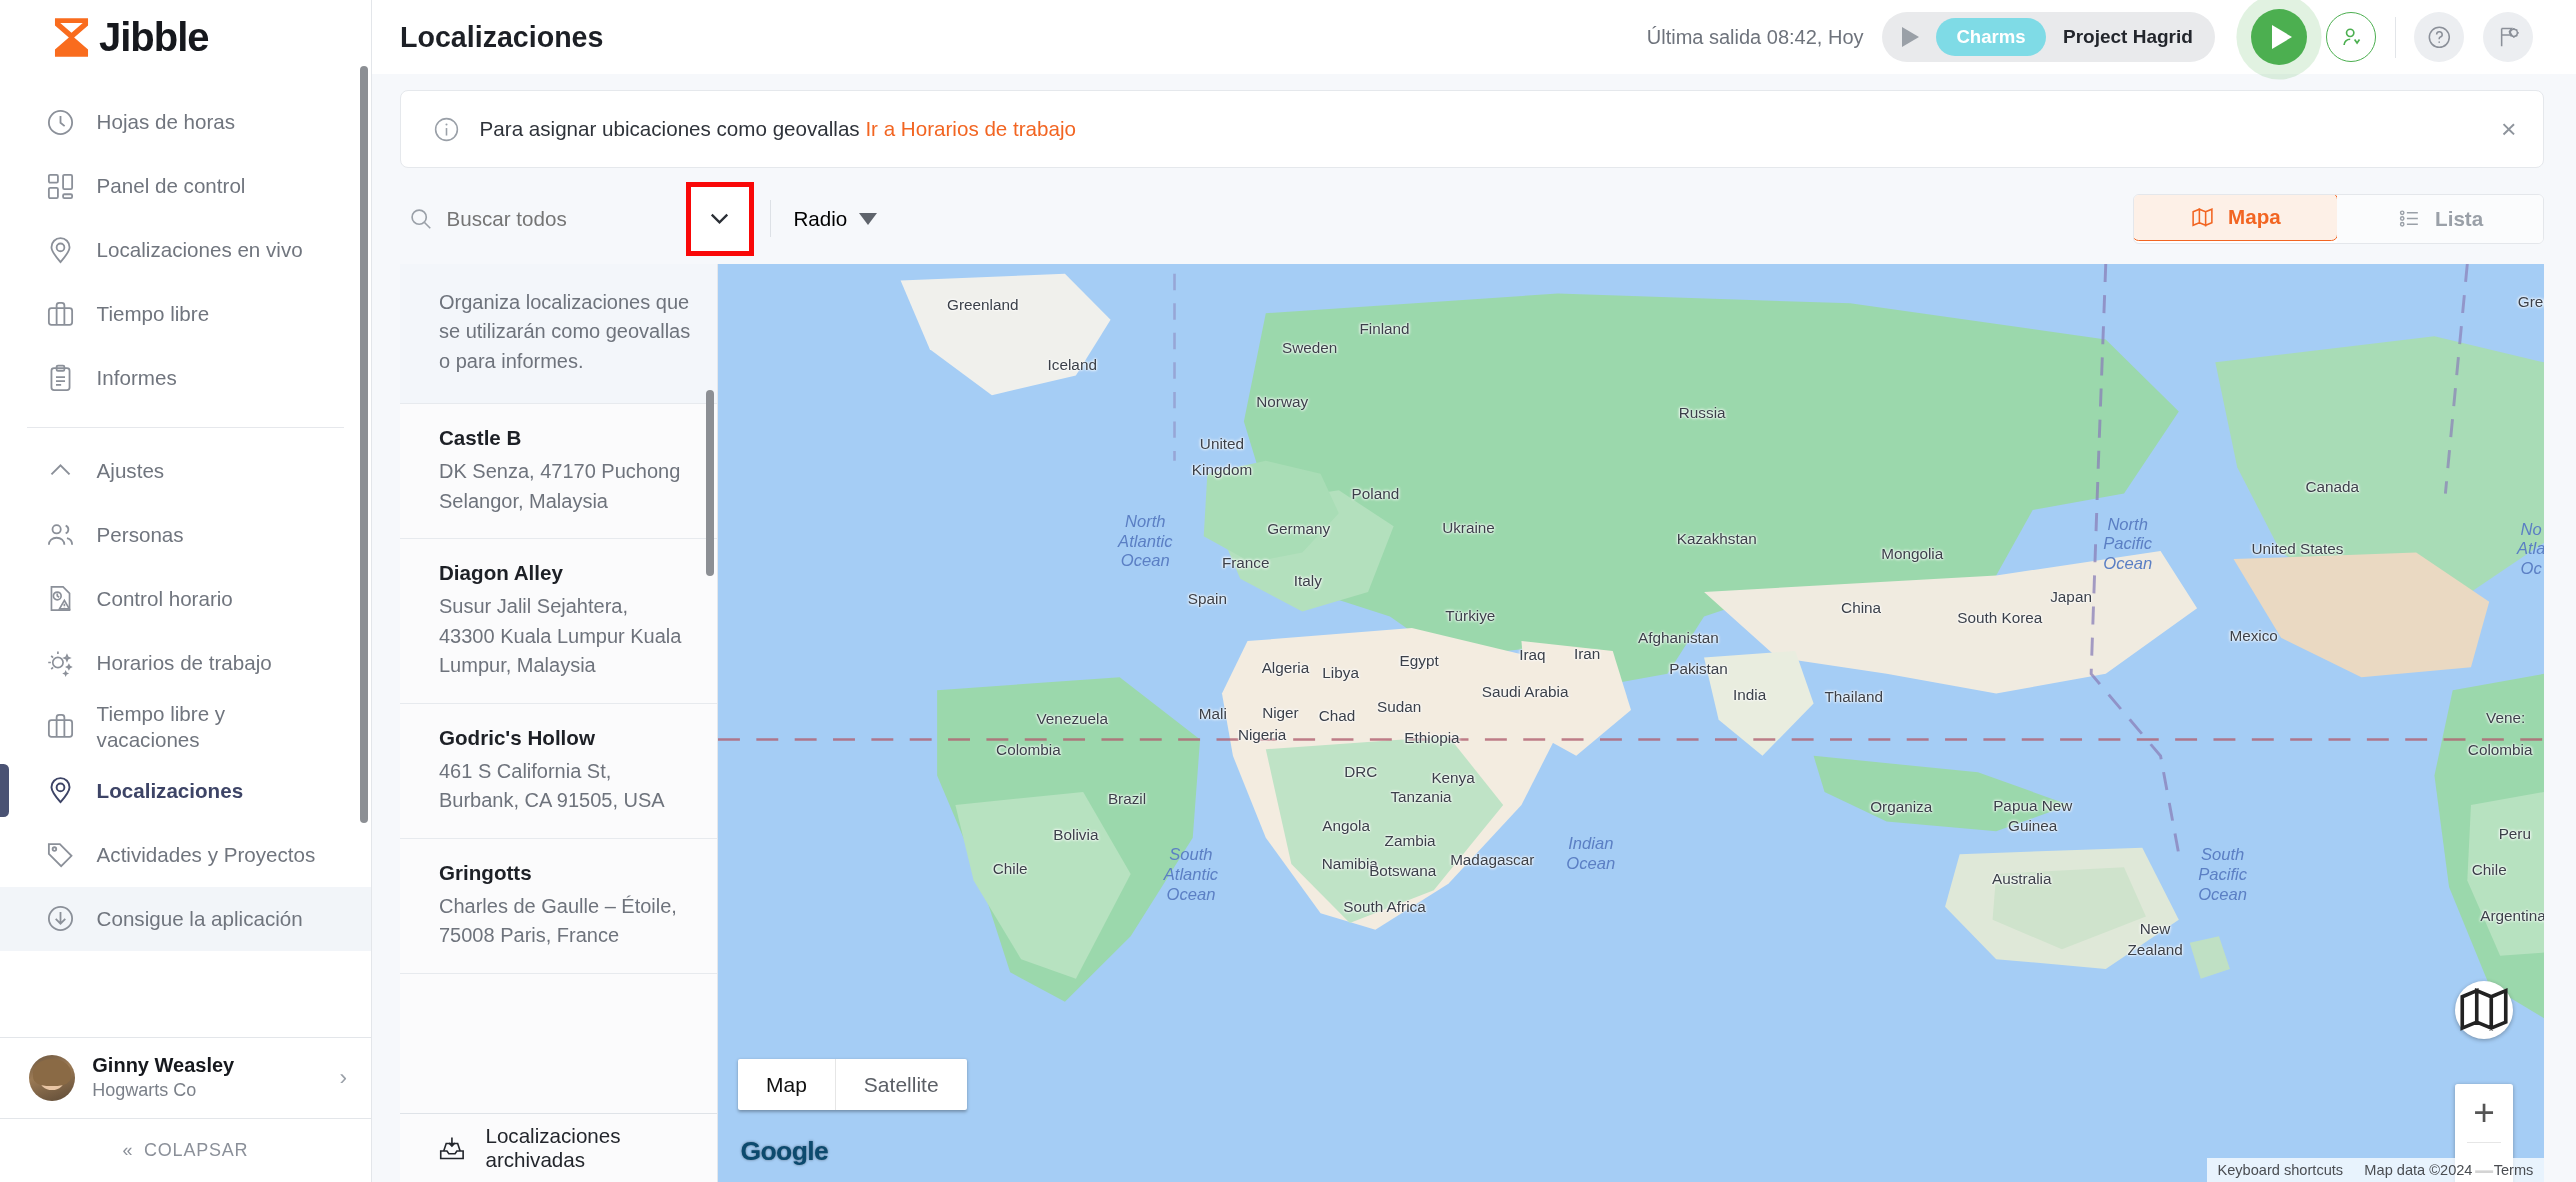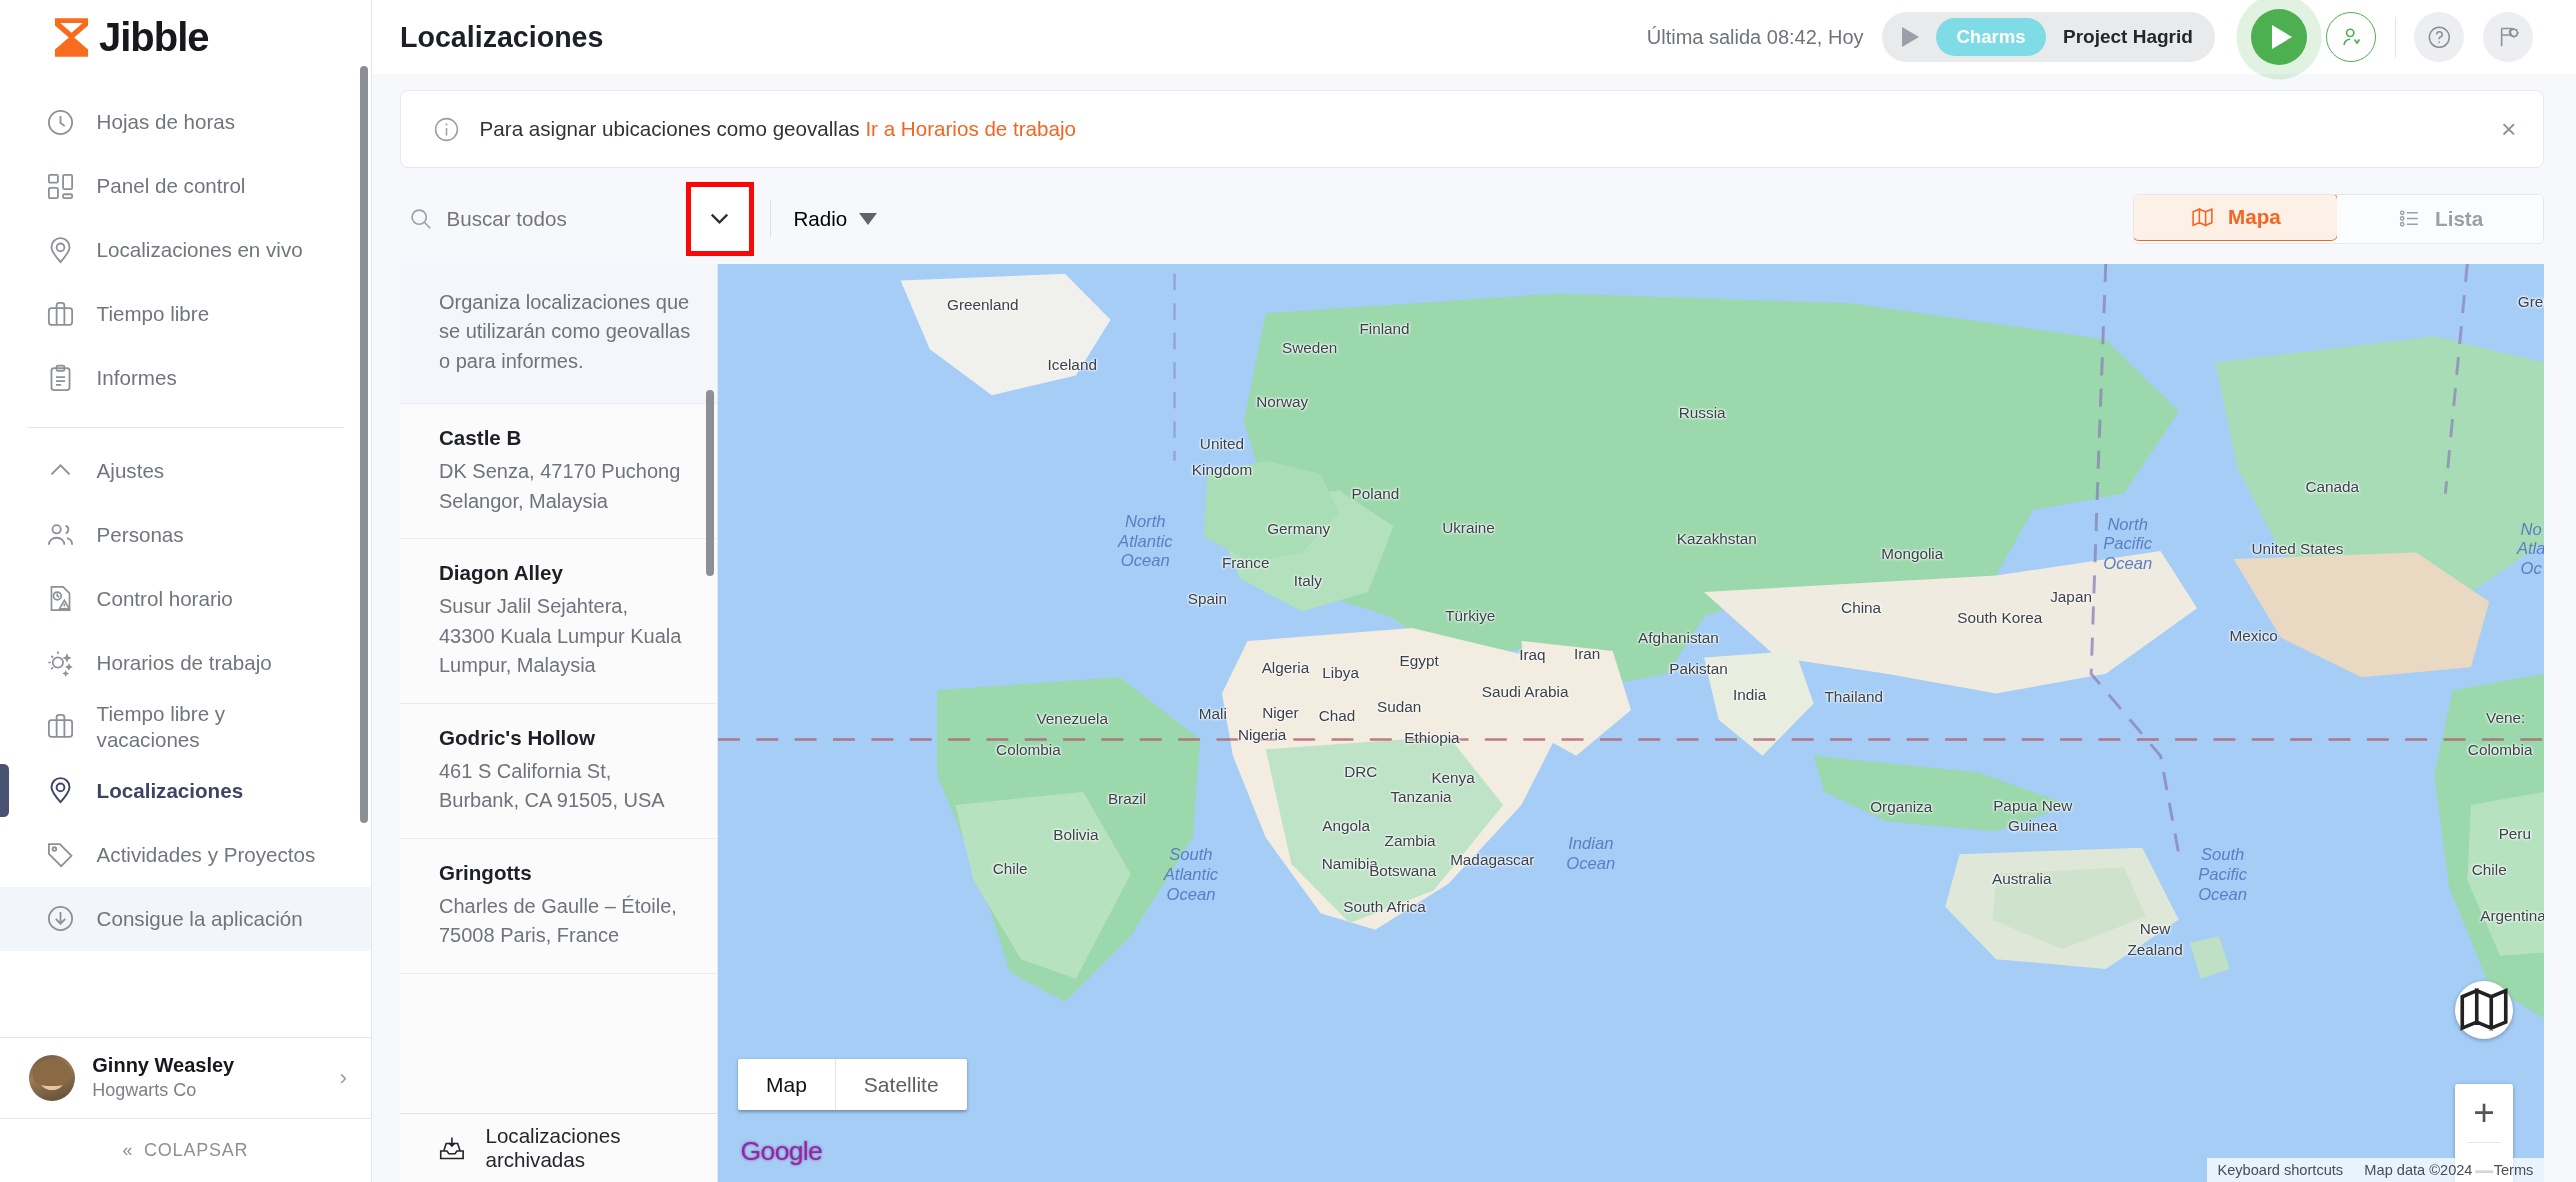--- a/index.html
+++ b/index.html
@@ -214,21 +214,21 @@
     overflow: hidden;
   }
   .map-type div {
     padding: 13.3px 28px; font-size: 21px; color: #444; cursor: pointer;
     border-right: 0.7px solid #e6e6e6;
   }
   .map-type div:last-child { border-right: none; color:#5b5f66; }
   .map-type div.sel { color: #111; }
   .gmark {
     position: absolute; left: 22.6px; bottom: 14.6px; font-size: 26.6px;
-    color: #a21caf; font-weight: normal; letter-spacing: -0.7px;
+    color: #0c4a6e; font-weight: bold; letter-spacing: -0.7px;
     text-shadow: 0 0 2.7px rgba(0,0,0,.45);
   }
   .fullscreen-btn {
     position: absolute; right: 31px; top: 717px;
     width: 58px; height: 58px; border-radius: 50%; background: #fff;
     display: flex; align-items: center; justify-content: center;
     box-shadow: 0 1.3px 4px rgba(0,0,0,.3); cursor: pointer;
   }
   .zoom-ctl {
     position: absolute; right: 31px; top: 820px; width: 58px;

